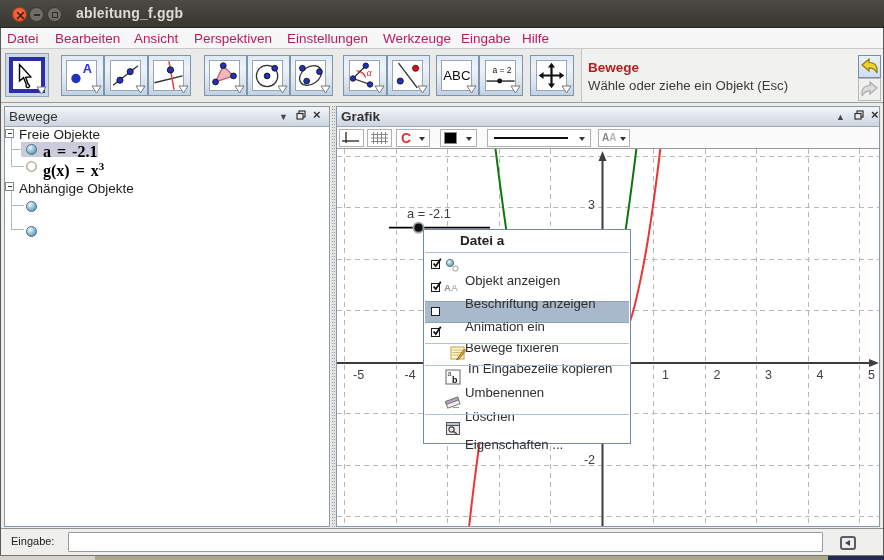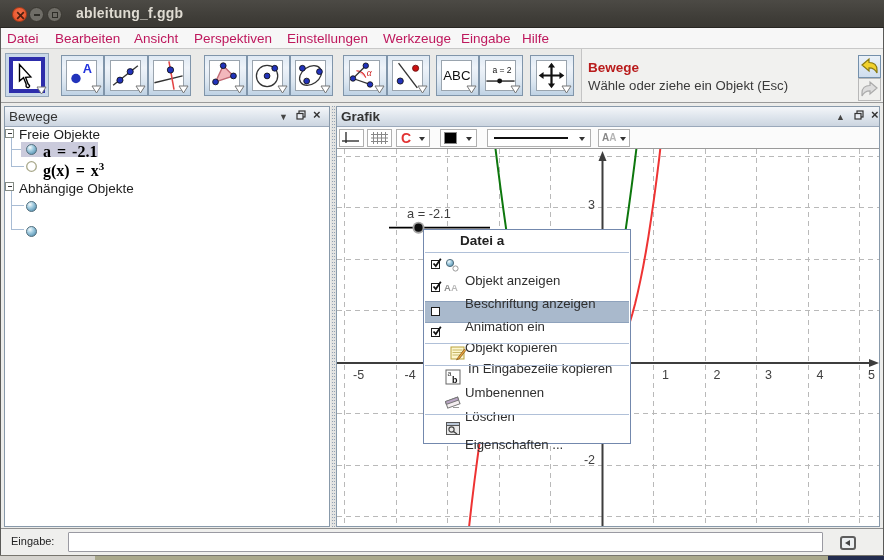--- a/index.html
+++ b/index.html
@@ -390,21 +390,21 @@
   <div class="mi" style="top:73.5px">
       <span class="cbx"></span>
       <span class="t">Animation ein</span>
     </div>
   <div class="mi" style="top:94.5px">
       <span class="cbx">
         <svg width="12" height="12" style="position:absolute;left:0;top:-3px">
           <path d="M1.5 5.5 L3.8 8 L8.8 0.8" fill="none" stroke="#111" stroke-width="1.8"></path>
         </svg>
       </span>
-      <span class="t">Objekt kopieren</span>
+      <span class="t">Bewege fixieren</span>
     </div>
   <div class="msep" style="top:113px"></div>
   <div class="mi" style="top:115.5px">
     <svg style="position:absolute;left:26px;top:0px" width="16" height="16">
         <rect x="1" y="2" width="13" height="12" fill="#fdf6cd" stroke="#b9a23c"></rect>
         <path d="M2.5 5 H12.5 M2.5 7.5 H12.5 M2.5 10 H12.5" stroke="#c8b86a" stroke-width="1"></path>
         <path d="M14.5 4 L8 12.5 L6.5 14.8 L9.3 13.8 L15.8 5.5 Z" fill="#e8a33d" stroke="#8a5a1a" stroke-width="0.8"></path>
       </svg>
     <span class="t" style="left:44px">In Eingabezeile kopieren</span>
     </div>

